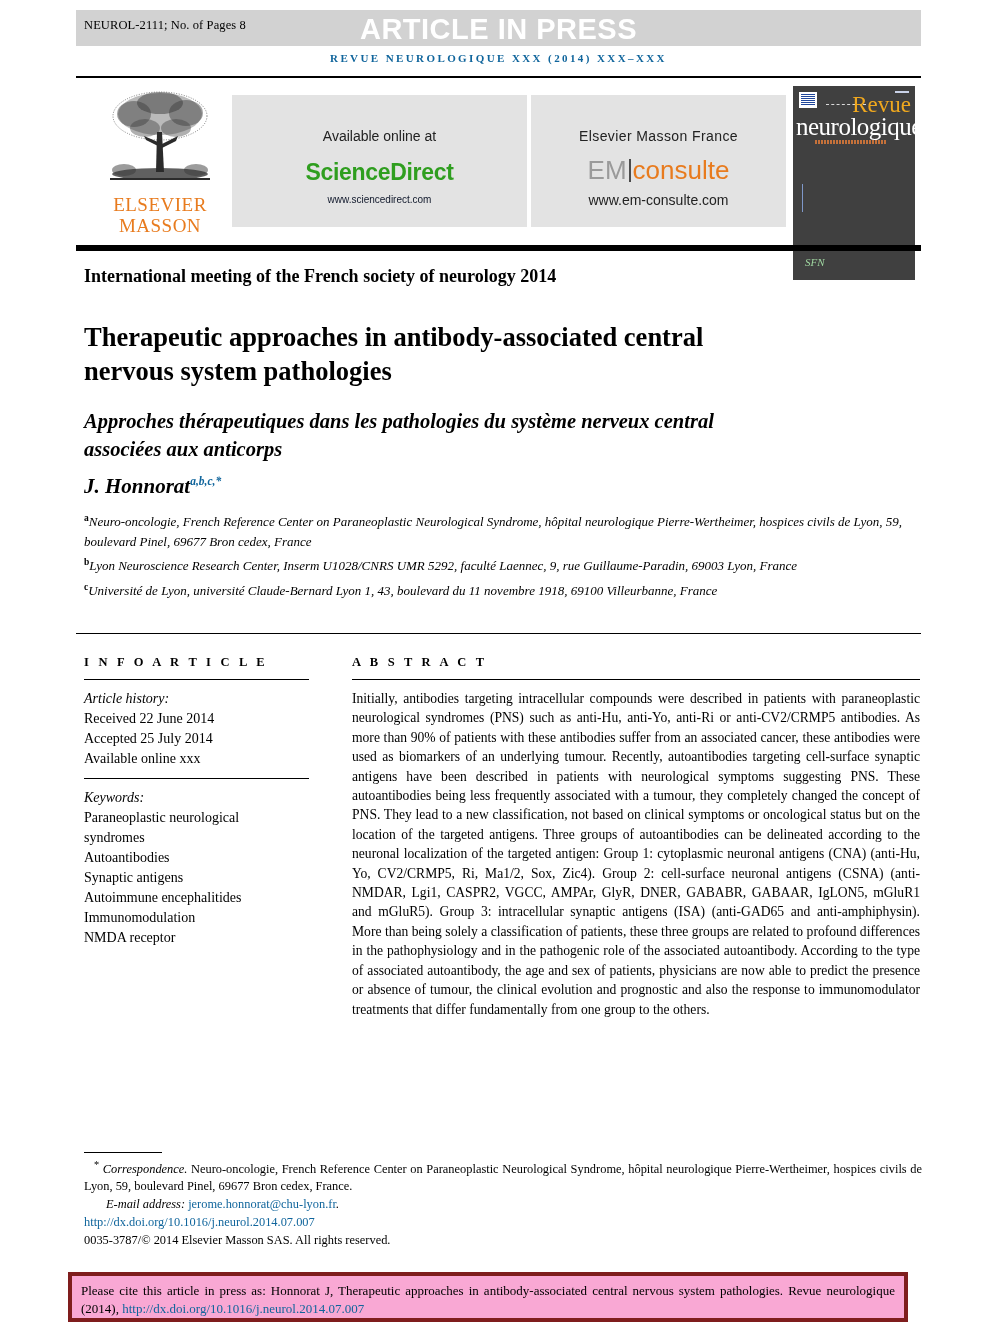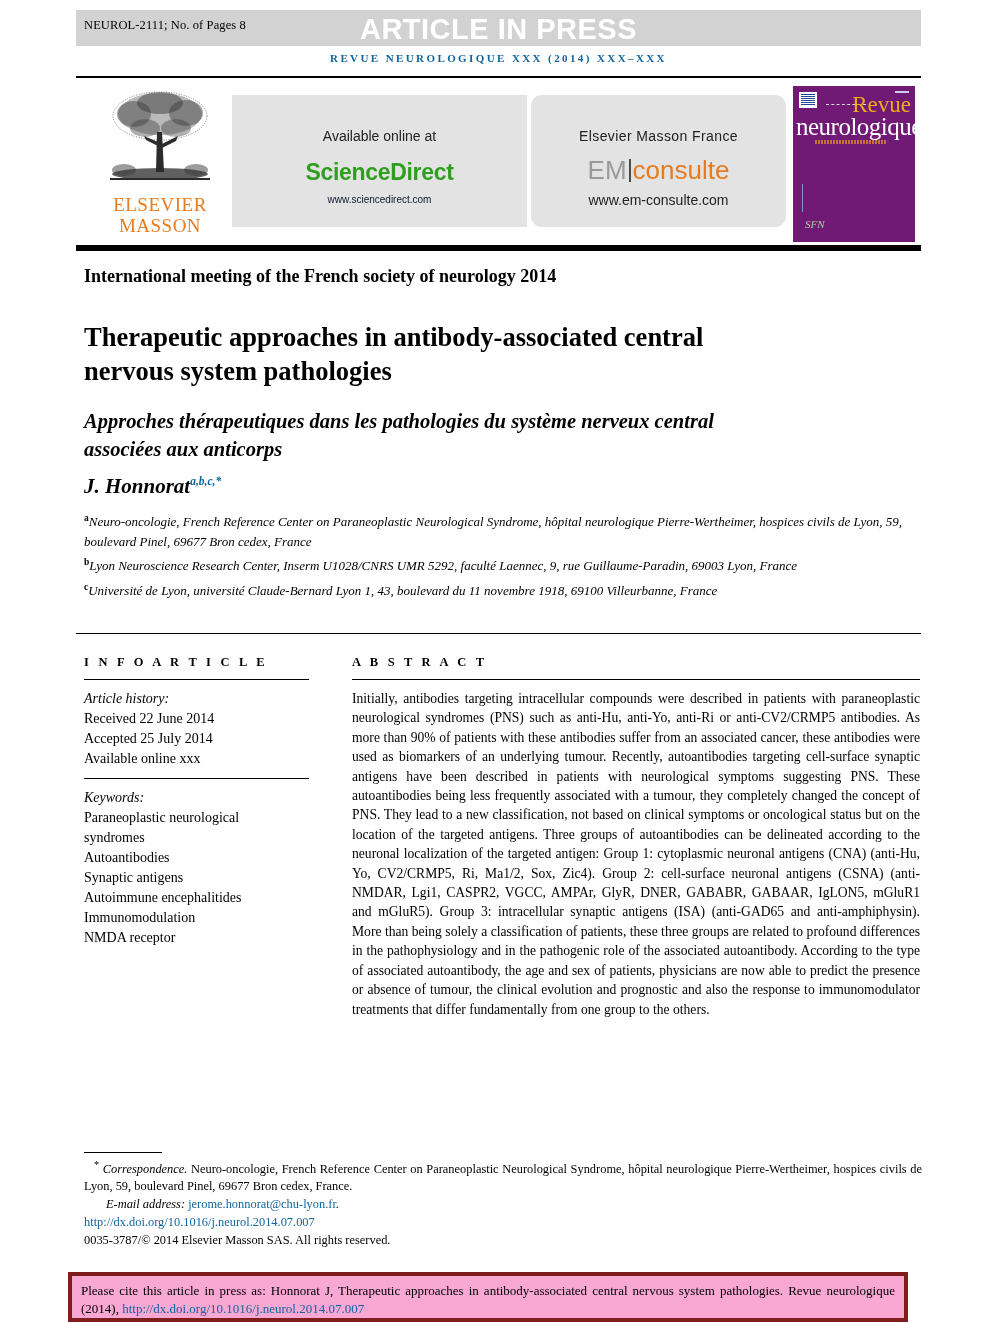--- a/index.html
+++ b/index.html
@@ -134,21 +134,20 @@
   }
 
   .em-box {
     position: absolute;
     left: 455px;
     top: 11px;
     width: 255px;
     height: 132px;
     background: #e3e3e3;
     text-align: center;
-    border-radius: 11px;
   }
   .em-top {
     font-family: "Liberation Sans", sans-serif;
     font-size: 14px;
     color: #222;
     margin-top: 33px;
     letter-spacing: 0.4px;
   }
   .em-logo {
     margin-top: 12px;
@@ -171,22 +170,22 @@
     font-size: 14px;
     color: #222;
     margin-top: 8px;
   }
 
   .cover {
     position: absolute;
     left: 717px;
     top: 2px;
     width: 122px;
-    height: 156px;
-    background: #701a75;
+    height: 194px;
+    background: #404040;
     overflow: hidden;
   }
   .cover .cov-badge {
     position: absolute;
     left: 6px;
     top: 6px;
     width: 18px;
     height: 16px;
     background: #fff;
   }

